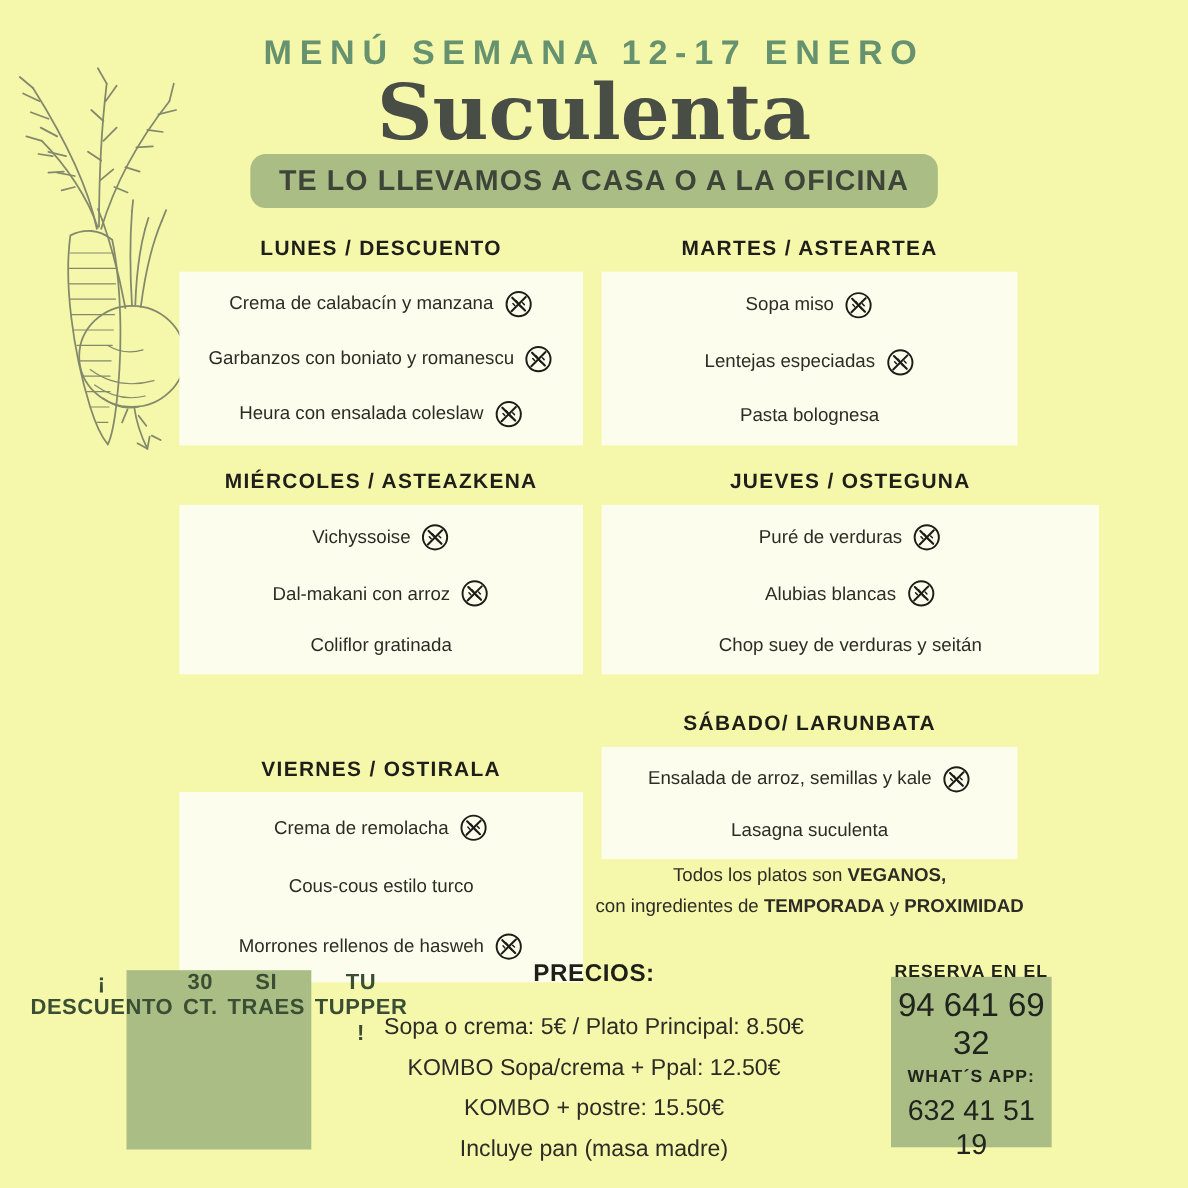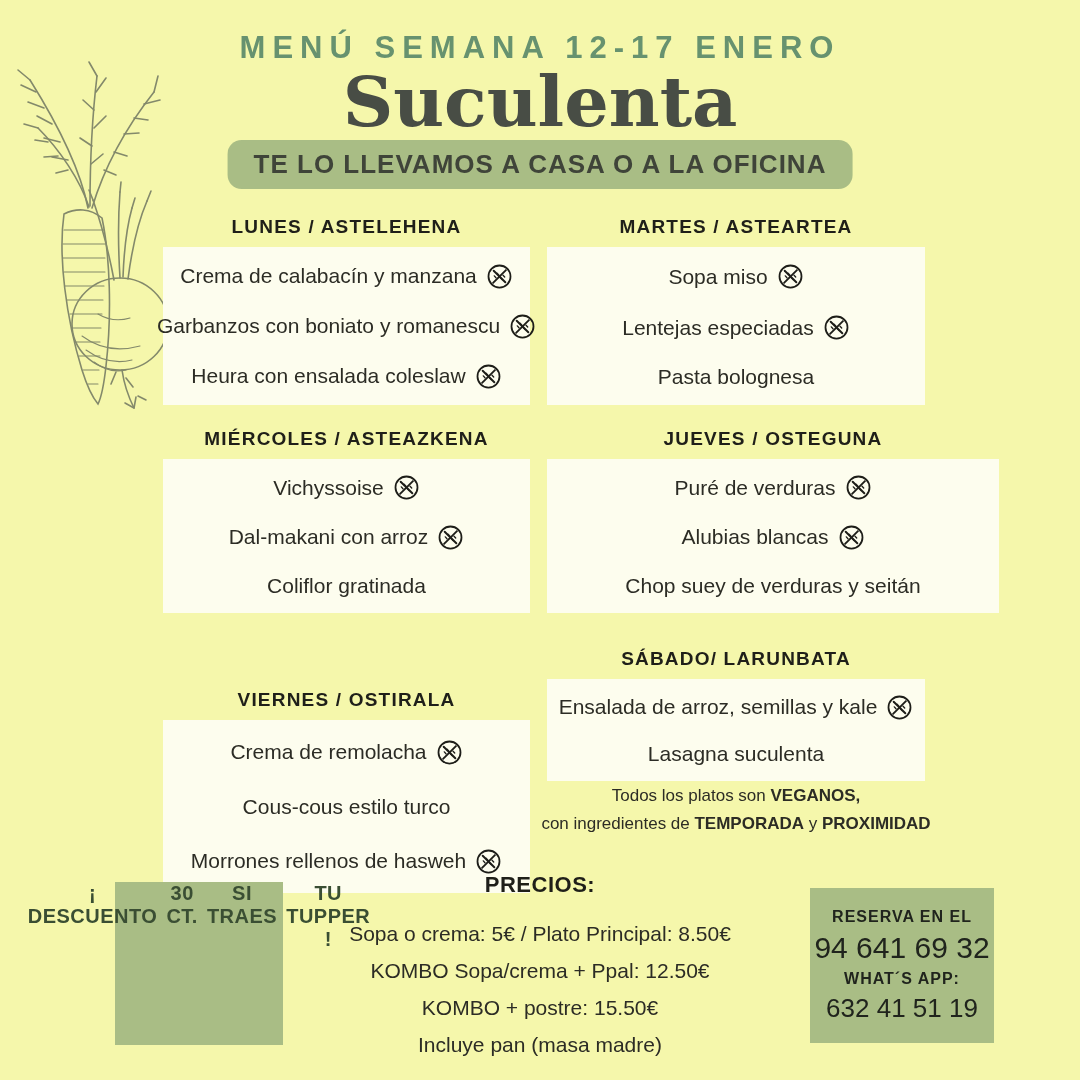--- a/index.html
+++ b/index.html
@@ -48,21 +48,21 @@
     margin:0 0 9px 0;text-align:center;
     font-size:19px;font-weight:bold;letter-spacing:1.2px;color:var(--dark);
   }
   .panel{
     background:var(--panel);
     display:flex;flex-direction:column;justify-content:space-around;
     padding:4px 0;
   }
   .dish{
     display:flex;align-items:center;justify-content:center;gap:9px;
-    font-size:21px;color:var(--dish);white-space:nowrap;
+    font-size:17px;color:var(--dish);white-space:nowrap;
   }
   .gf{width:27px;height:27px;color:#1d1d18;flex:0 0 auto;}
 
   .lunes{left:163px;top:216px;width:367px;}   .lunes .panel{height:150px;}
   .martes{left:547px;top:216px;width:378px;}  .martes .panel{height:150px;}
   .miercoles{left:163px;top:428px;width:367px;} .miercoles .panel{height:146px;}
   .jueves{left:547px;top:428px;width:452px;}  .jueves .panel{height:146px;}
   .viernes{left:163px;top:641px;width:367px;margin-top:48px;} .viernes .panel{height:165px;}
   .sabado{left:547px;top:648px;width:378px;}  .sabado .panel{height:94px;}
 
@@ -77,21 +77,21 @@
   .discount{
     position:absolute;left:115px;top:882px;width:168px;height:163px;
     background:var(--box-green);color:var(--discount);
     font-weight:bold;font-size:20px;text-align:center;letter-spacing:.5px;
     display:flex;justify-content:center;gap:9px;
   }
   .prices{position:absolute;left:320px;top:872px;width:440px;text-align:center;}
   .prices h3{margin:0 0 24px;font-size:22px;letter-spacing:.5px;color:var(--dark);font-weight:bold;}
   .prices .pline{font-size:21px;color:var(--dish);margin:0 0 13px;white-space:nowrap;}
   .reserva{
-    position:absolute;left:810px;top:888px;width:184px;height:155px;
+    position:absolute;left:810px;top:888px;width:146px;height:155px;
     background:var(--box-green);color:#20241d;text-align:center;
     display:flex;flex-direction:column;justify-content:center;gap:5px;
   }
   .reserva .rlabel{font-size:16px;font-weight:bold;letter-spacing:1px;}
   .reserva .rphone1{font-size:30px;}
   .reserva .rphone2{font-size:26px;}
 </style>
 </head>
 <body>
 
@@ -145,21 +145,21 @@
       <path d="M120,352 C122,366 126,378 132,390"></path>
       <path d="M132,390 l-9,-5 M132,390 l2,-11 M114,354 l-5,12 M124,360 l7,9 M136,378 l8,4"></path>
     </g>
   </svg>
 
   <div class="title">MENÚ SEMANA 12-17 ENERO</div>
   <div class="brand">Suculenta</div>
   <div class="badge">TE LO LLEVAMOS A CASA O A LA OFICINA</div>
 
   <section class="day lunes">
-    <h2>LUNES / ASTELEHENA</h2>
+    <h2>LUNES / DESCUENTO</h2>
     <div class="panel">
       <div class="dish">
         <span>Crema de calabacín y manzana</span>
         <svg class="gf">
             <use href="#gf-icon"></use>
           </svg>
       </div>
       <div class="dish">
         <span>Garbanzos con boniato y romanescu</span>
         <svg class="gf">

